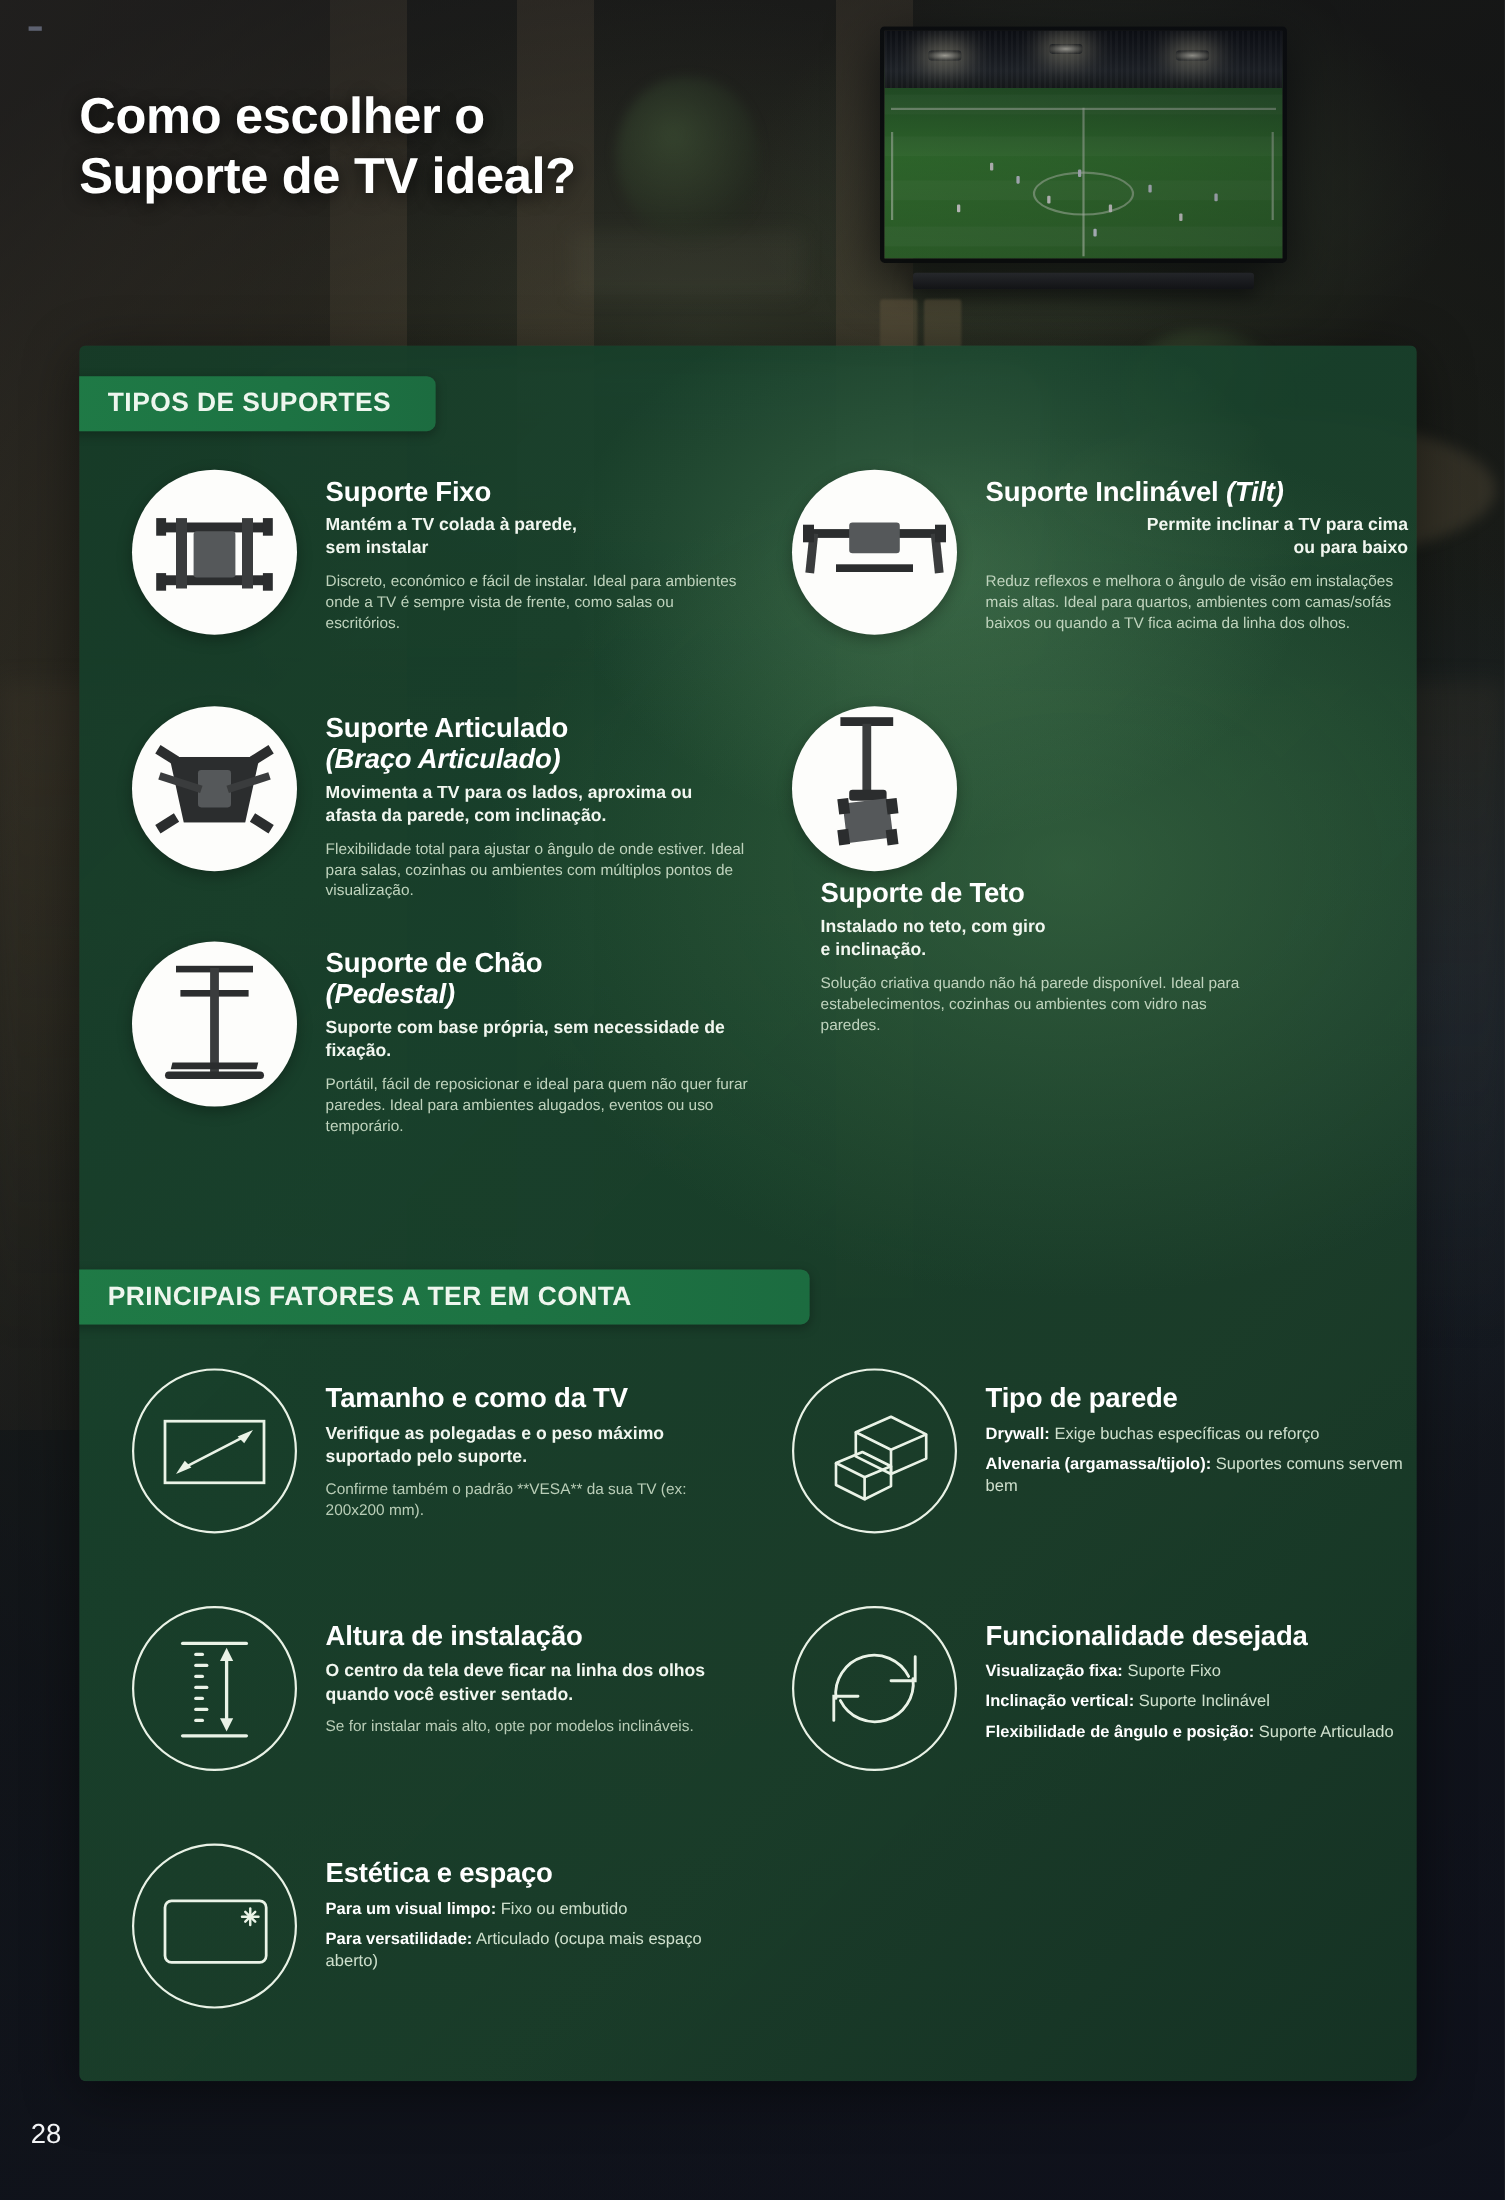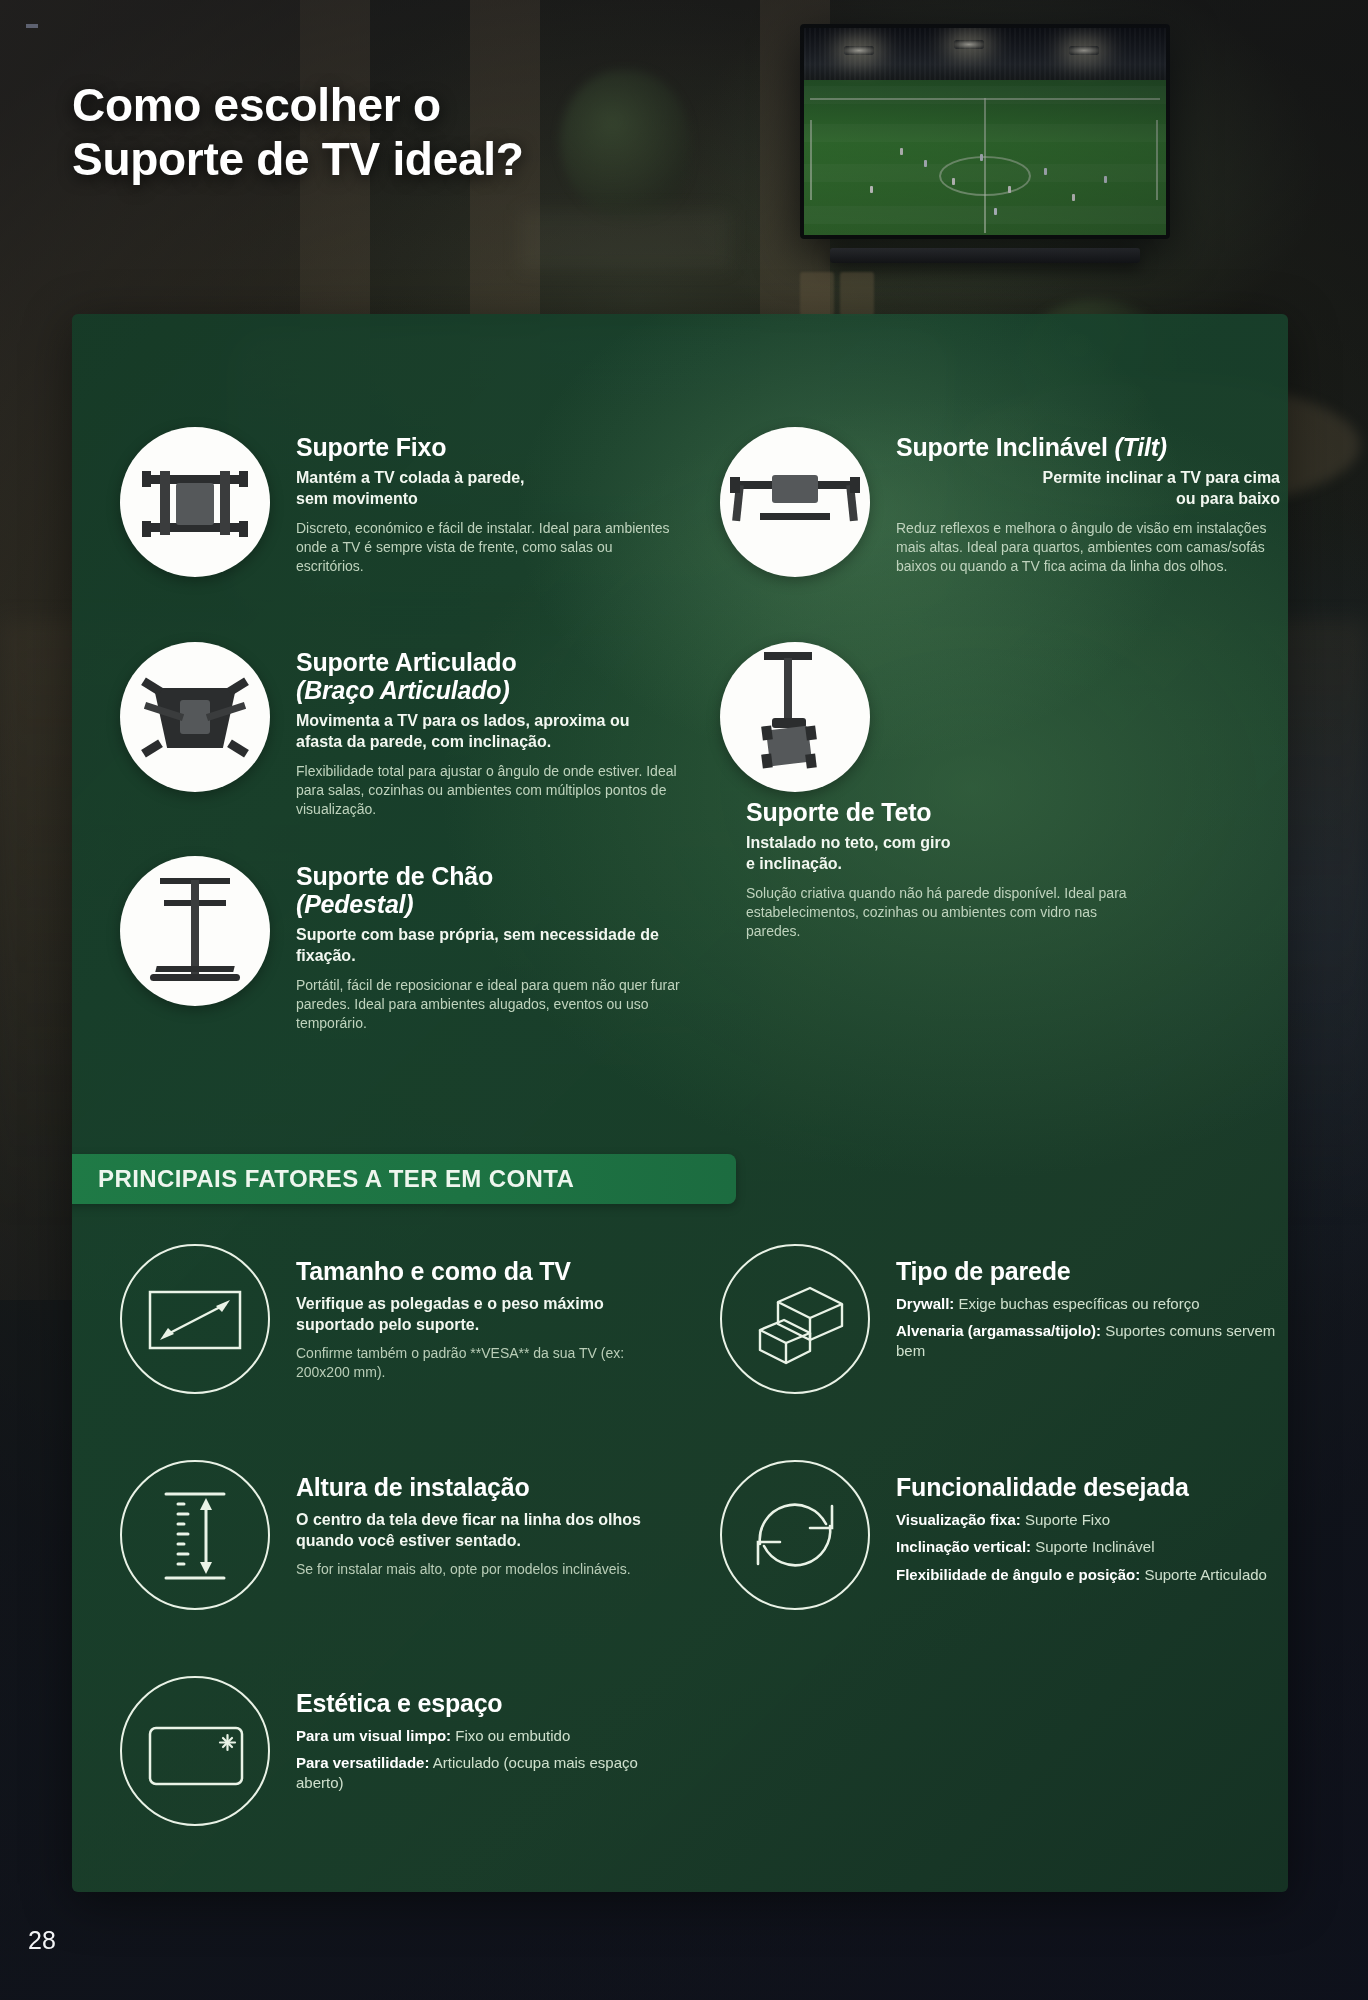--- a/index.html
+++ b/index.html
@@ -282,39 +282,42 @@
   <div class="corner-mark"></div>
 
   <div class="headline">
     <span>Como escolher o</span>
     <span class="l2">Suporte de TV ideal?</span>
   </div>
 
   <div class="panel">
     <div class="panel-glow"></div>
 
+    <div class="pill" id="pill-tipos">
+      <span>TIPOS DE SUPORTES</span>
+    </div>
 
     <div class="mount-card" style="left:48px; top:113px; width:560px;">
       <div class="mount-thumb">
         <div class="hw d" style="left:26px;top:48px;width:98px;height:9px;"></div>
         <div class="hw d" style="left:26px;top:96px;width:98px;height:9px;"></div>
         <div class="hw" style="left:40px;top:44px;width:10px;height:64px;"></div>
         <div class="hw" style="left:100px;top:44px;width:10px;height:64px;"></div>
         <div class="hw l" style="left:56px;top:56px;width:38px;height:42px;border-radius:3px;"></div>
         <div class="hw d" style="left:22px;top:44px;width:9px;height:16px;"></div>
         <div class="hw d" style="left:119px;top:44px;width:9px;height:16px;"></div>
         <div class="hw d" style="left:22px;top:94px;width:9px;height:16px;"></div>
         <div class="hw d" style="left:119px;top:94px;width:9px;height:16px;"></div>
       </div>
       <div class="mount-body" style="width:384px;">
         <div class="mount-title">
           <span>Suporte Fixo</span>
         </div>
         <div class="mount-lead" style="white-space:pre-line;">Mantém a TV colada à parede,
-sem movimento</div>
+sem instalar</div>
         <div class="mount-desc">Discreto, económico e fácil de instalar. Ideal para ambientes onde a TV é sempre vista de frente, como salas ou escritórios.</div>
       </div>
     </div>
 
     <div class="mount-card" style="left:648px; top:113px; width:560px;">
       <div class="mount-thumb">
         <div class="hw d" style="left:14px;top:54px;width:122px;height:8px;"></div>
         <div class="hw" style="left:14px;top:58px;width:8px;height:36px;transform:rotate(6deg);"></div>
         <div class="hw" style="left:128px;top:58px;width:8px;height:36px;transform:rotate(-6deg);"></div>
         <div class="hw l" style="left:52px;top:48px;width:46px;height:28px;border-radius:3px;"></div>

